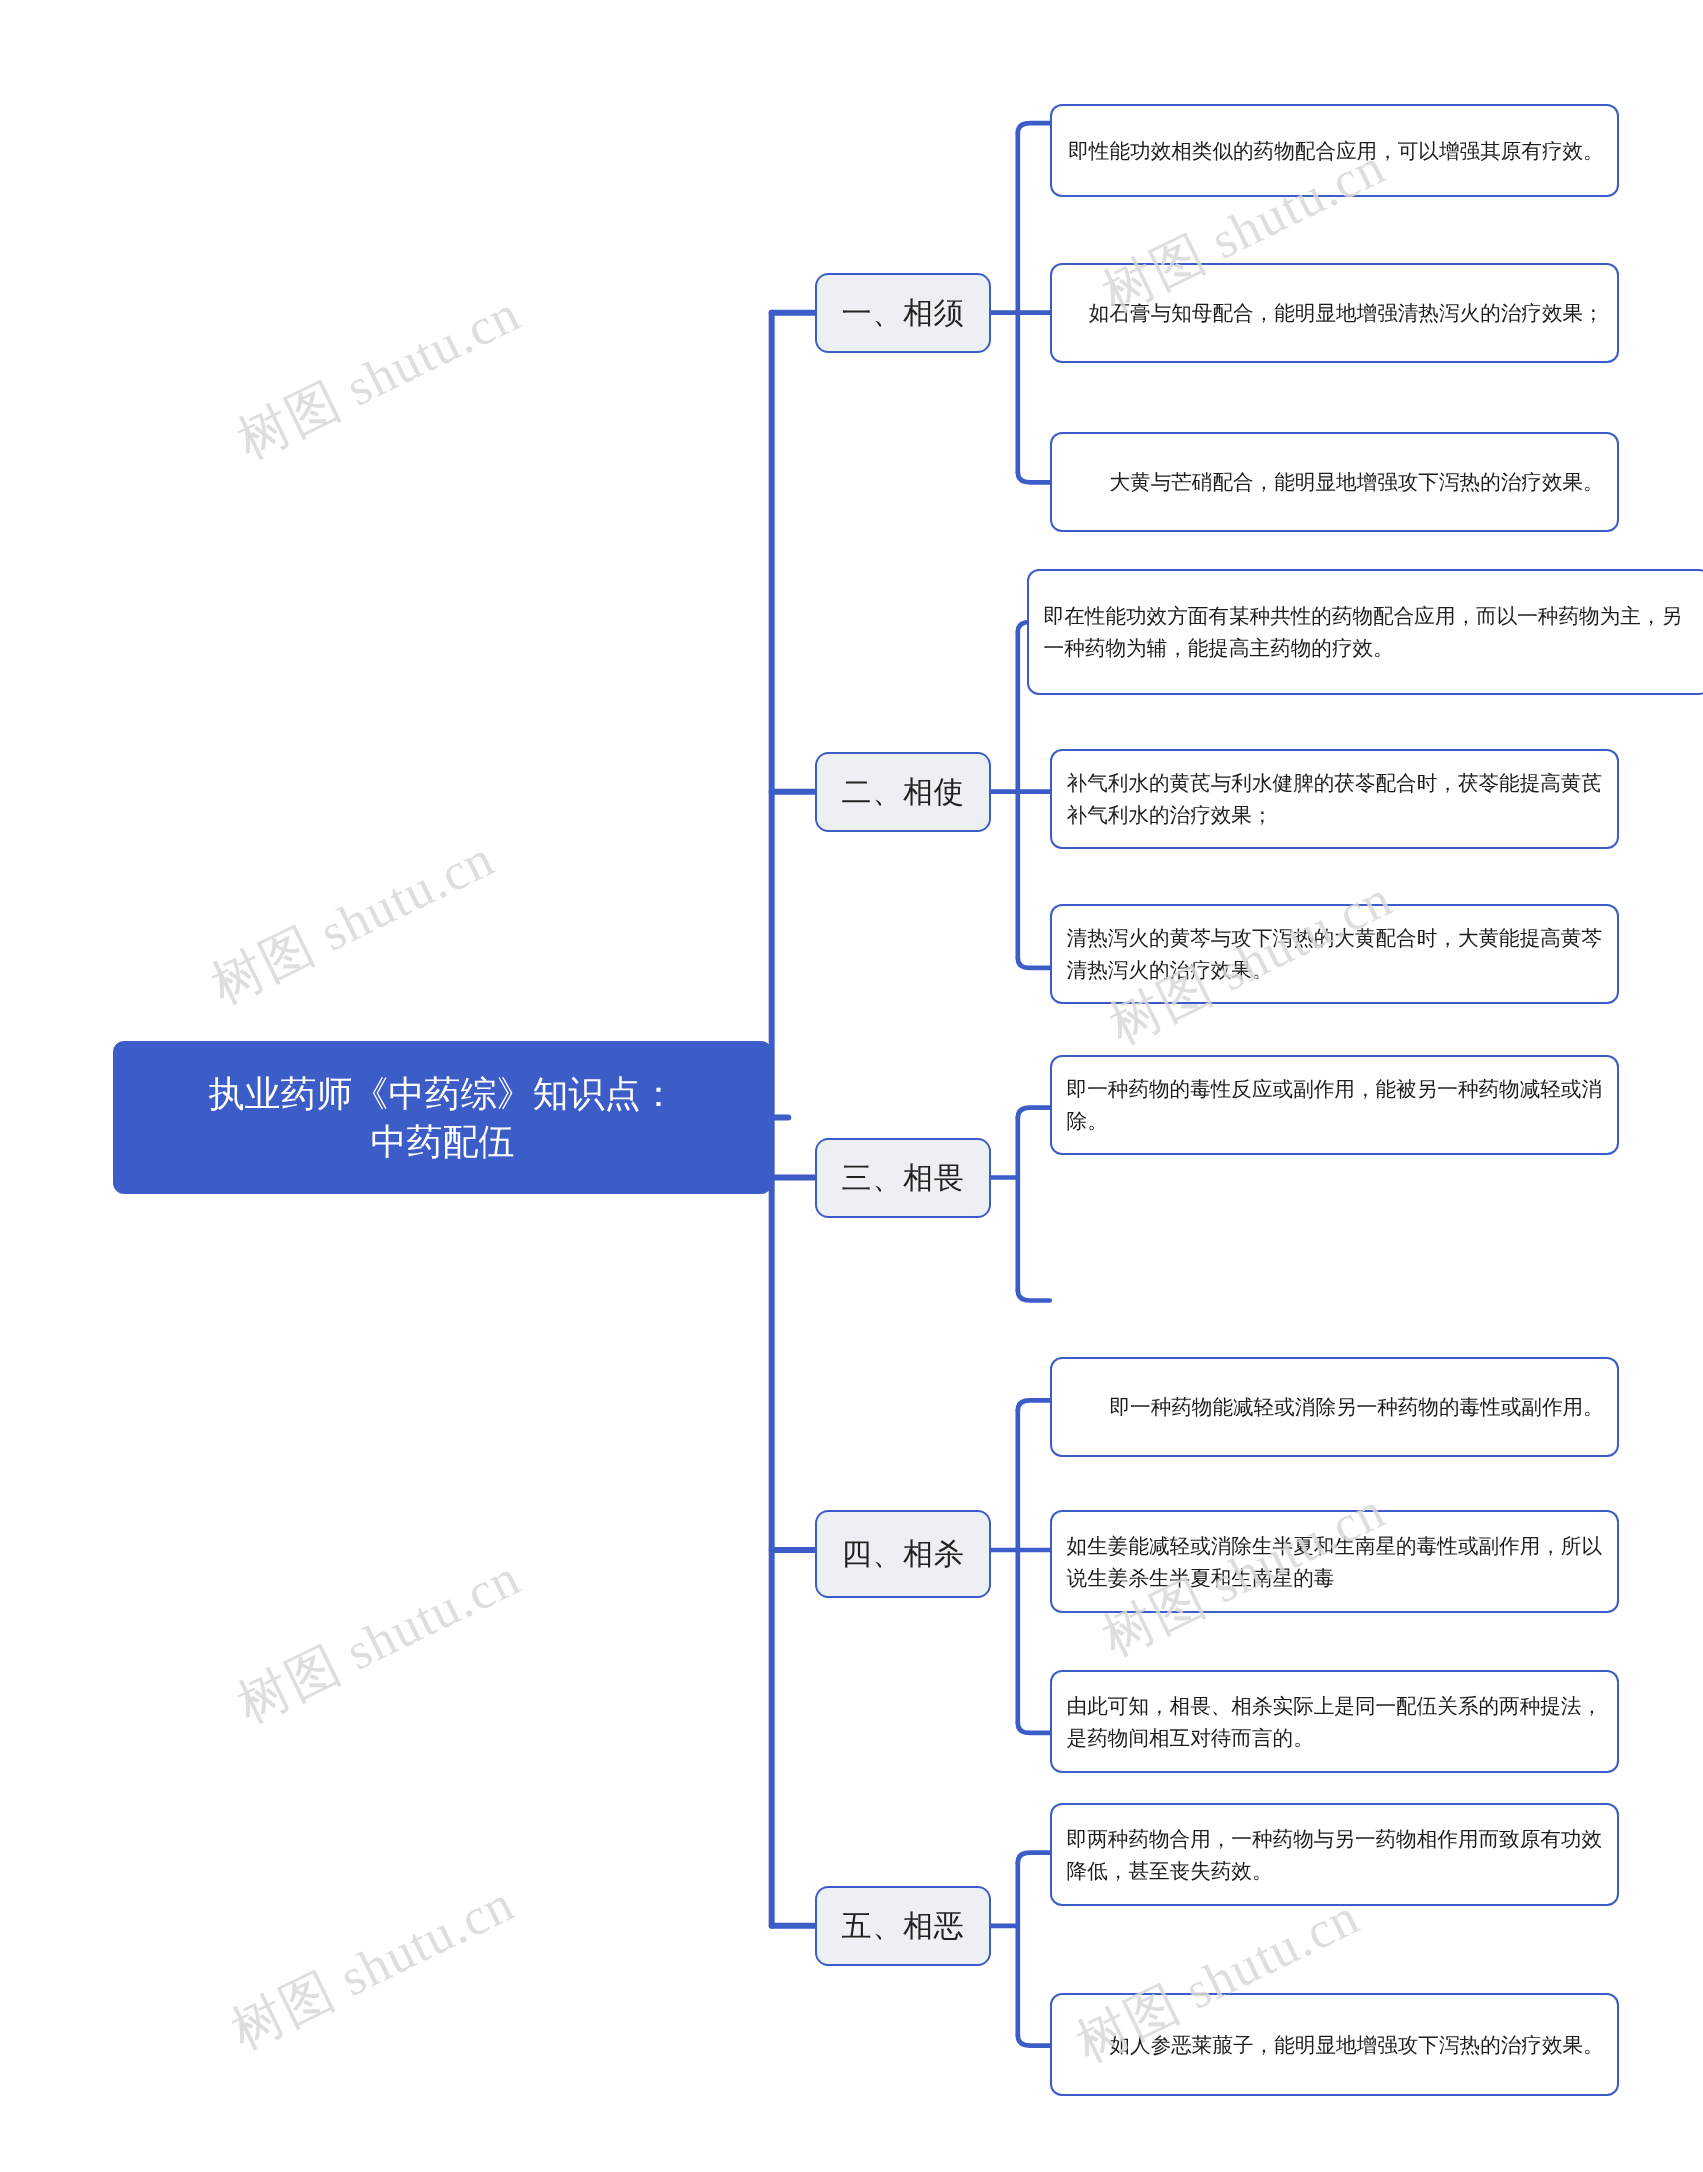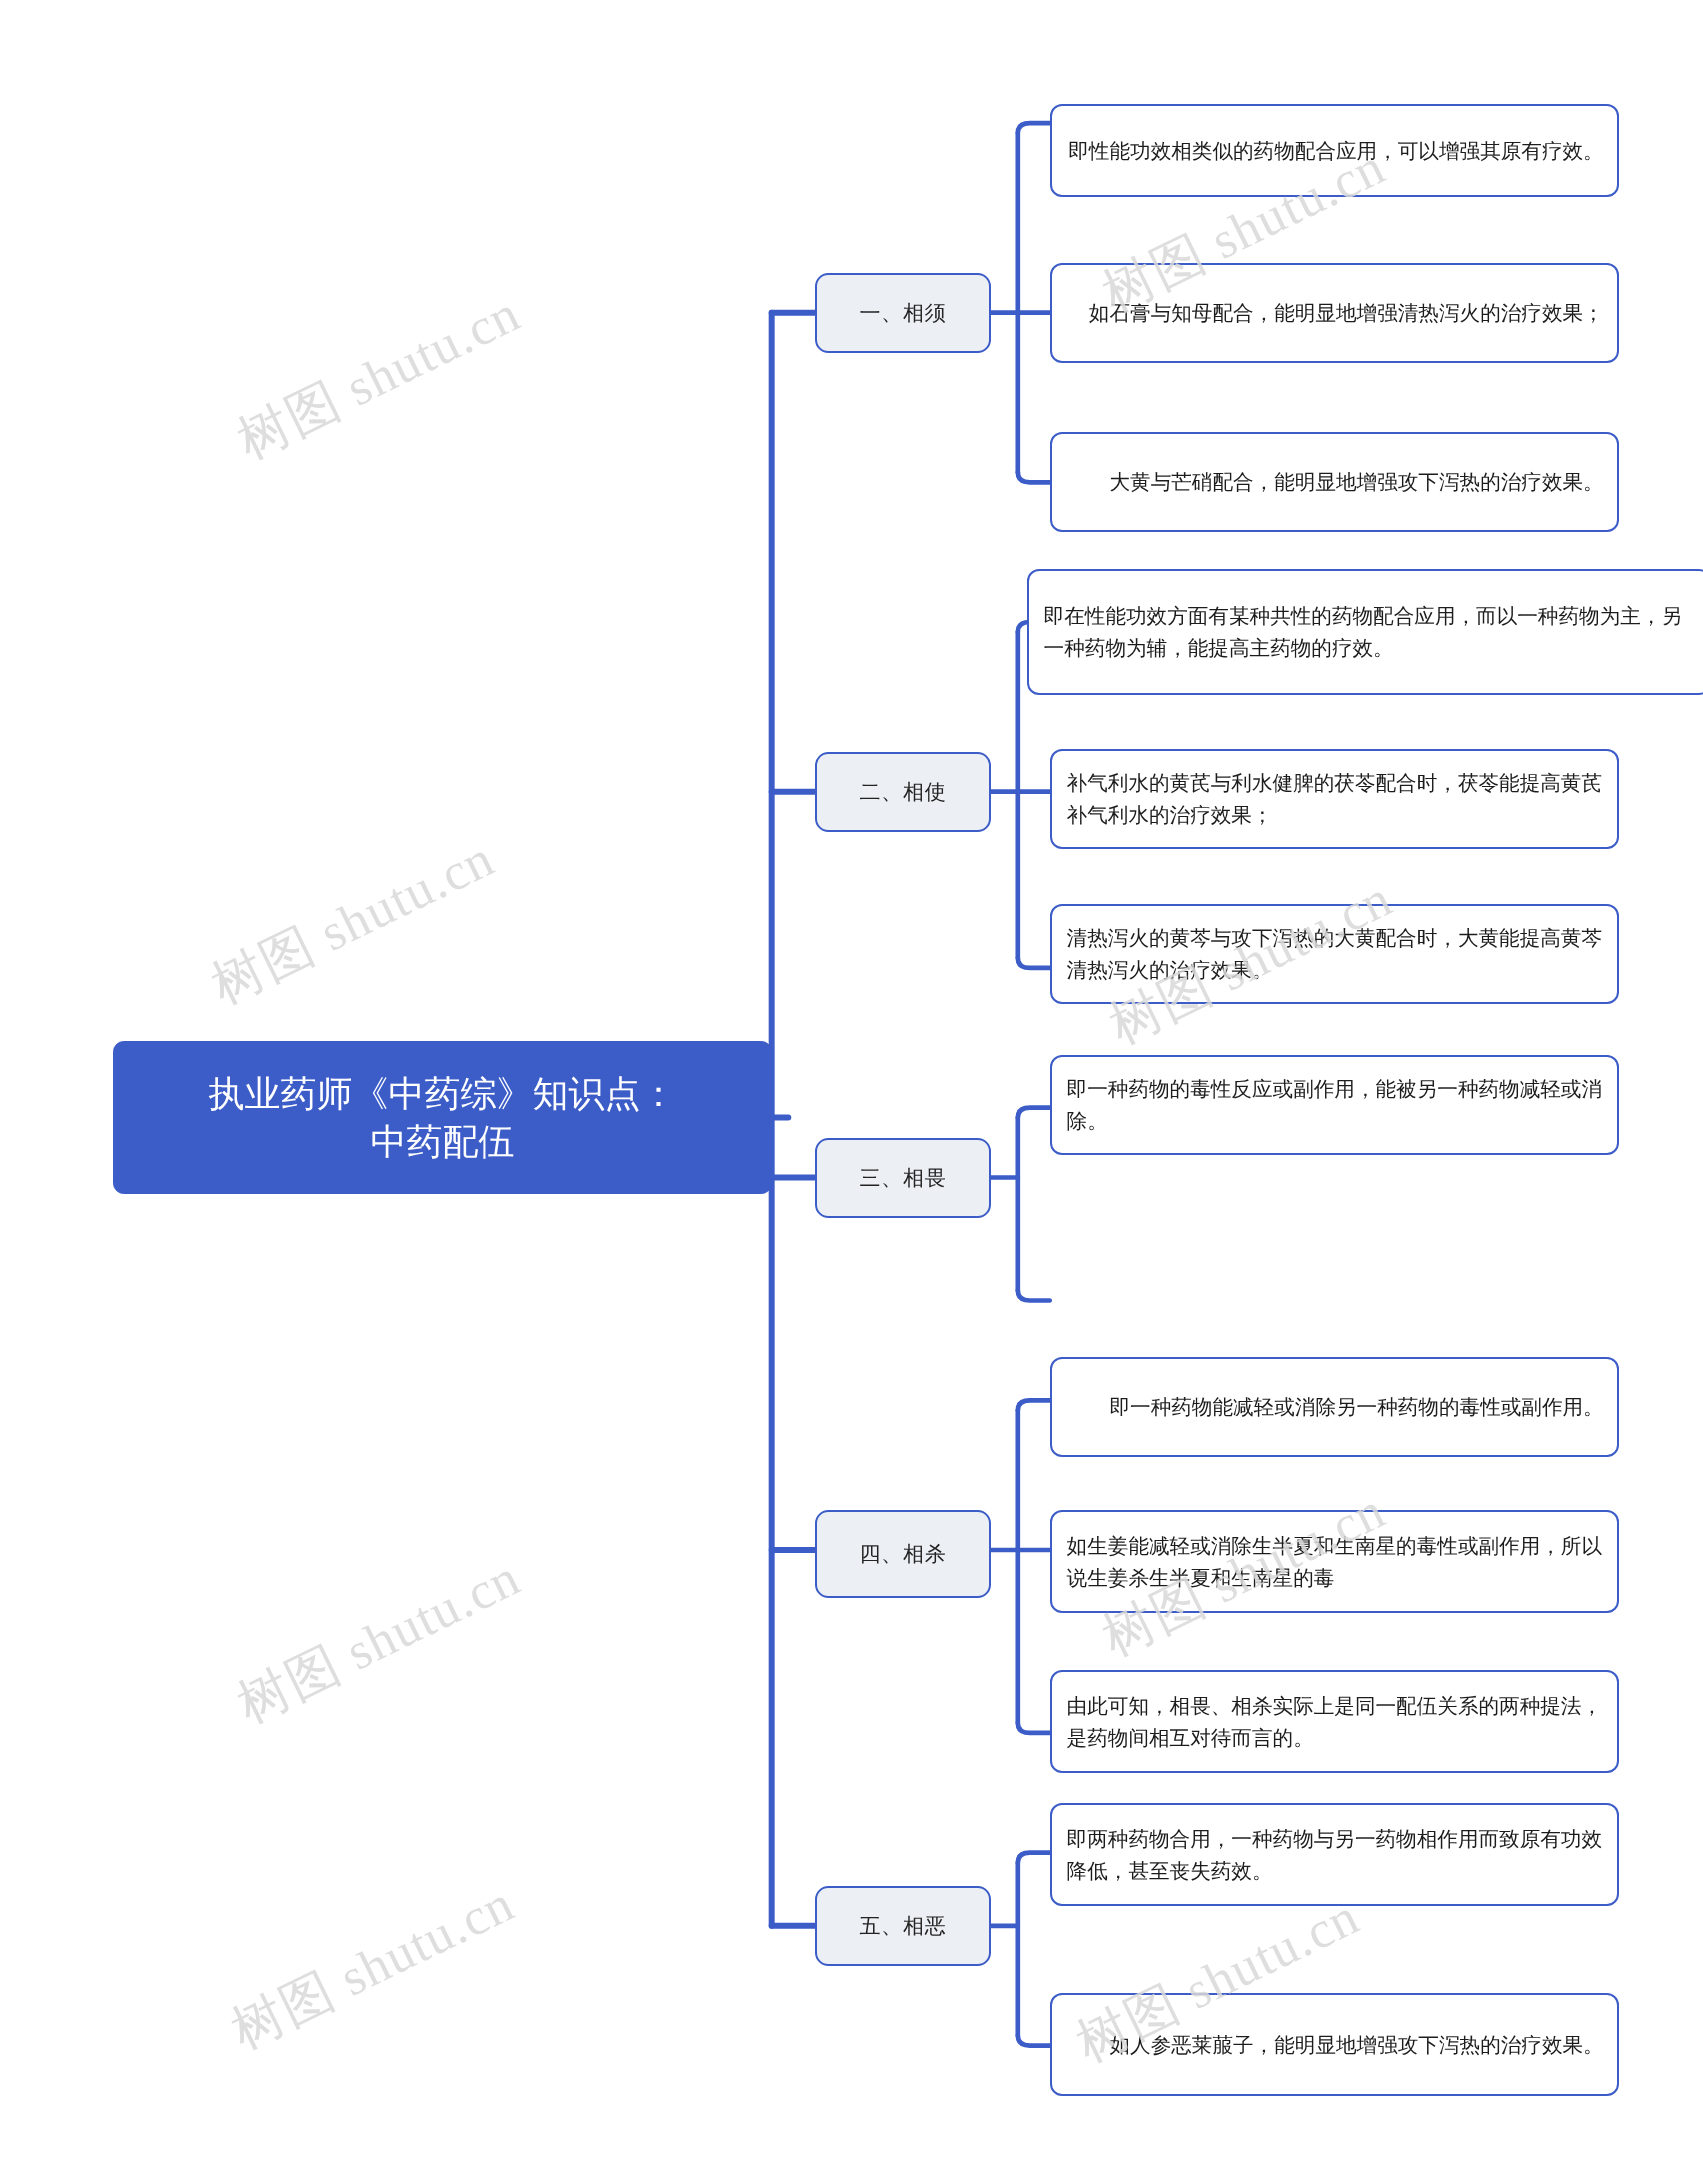--- a/index.html
+++ b/index.html
@@ -77,21 +77,21 @@
     white-space: pre-line;
   }
 
   .branch-node {
     background: #ecf0f4;
     border: 2.7px solid #3c5cc8;
     border-radius: 13.3px;
     display: flex;
     align-items: center;
     justify-content: center;
-    font-size: 21px;
+    font-size: 30px;
     color: #222222;
     letter-spacing: 0.7px;
     padding: 0 6.7px;
   }
 
   .leaf-node {
     background: #ffffff;
     border: 2px solid #3c5cc8;
     border-radius: 12px;
     display: flex;

